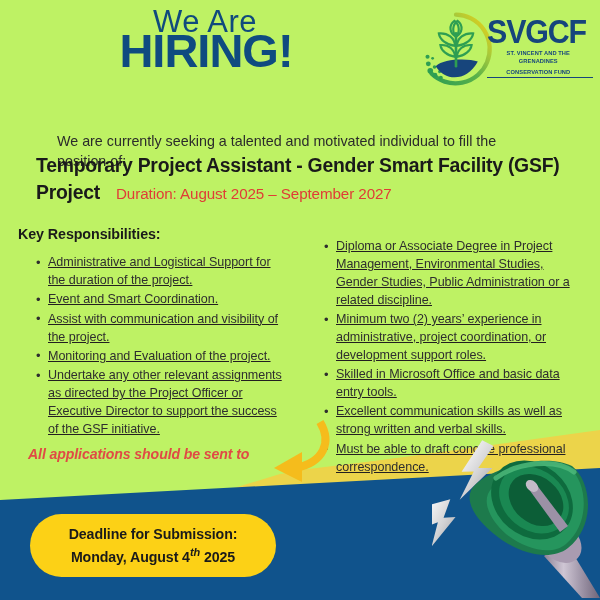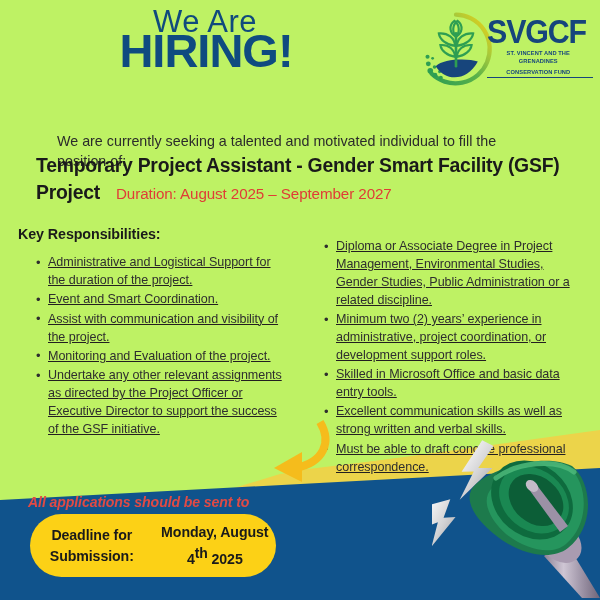--- a/index.html
+++ b/index.html
@@ -187,48 +187,48 @@
     position: absolute;
     left: 28px;
     top: 445px;
     width: 250px;
     font-size: 14.1px;
     font-weight: bold;
     font-style: italic;
     line-height: 1.4;
     color: #e04a45;
     letter-spacing: -0.1px;
-    margin-top: 48px;
   }
 
   
   .deadline {
     position: absolute;
     left: 30px;
     top: 514px;
     width: 246px;
     height: 63px;
     background: #fcd116;
     border-radius: 32px;
     display: flex;
-    flex-direction: row;
+    flex-direction: column;
     align-items: center;
     justify-content: center;
     text-align: center;
   }
   .deadline-line {
     font-size: 14.2px;
     font-weight: bold;
     color: #1a1a1a;
     line-height: 1.45;
     letter-spacing: -0.1px;
   }
   .deadline-line sup {
-    font-size: 14px;
+    font-size: 11px;
     vertical-align: super;
+    font-style: italic;
   }
 
   
   .arrow {
     position: absolute;
     left: 258px;
     top: 418px;
     width: 80px;
     height: 70px;
   }

